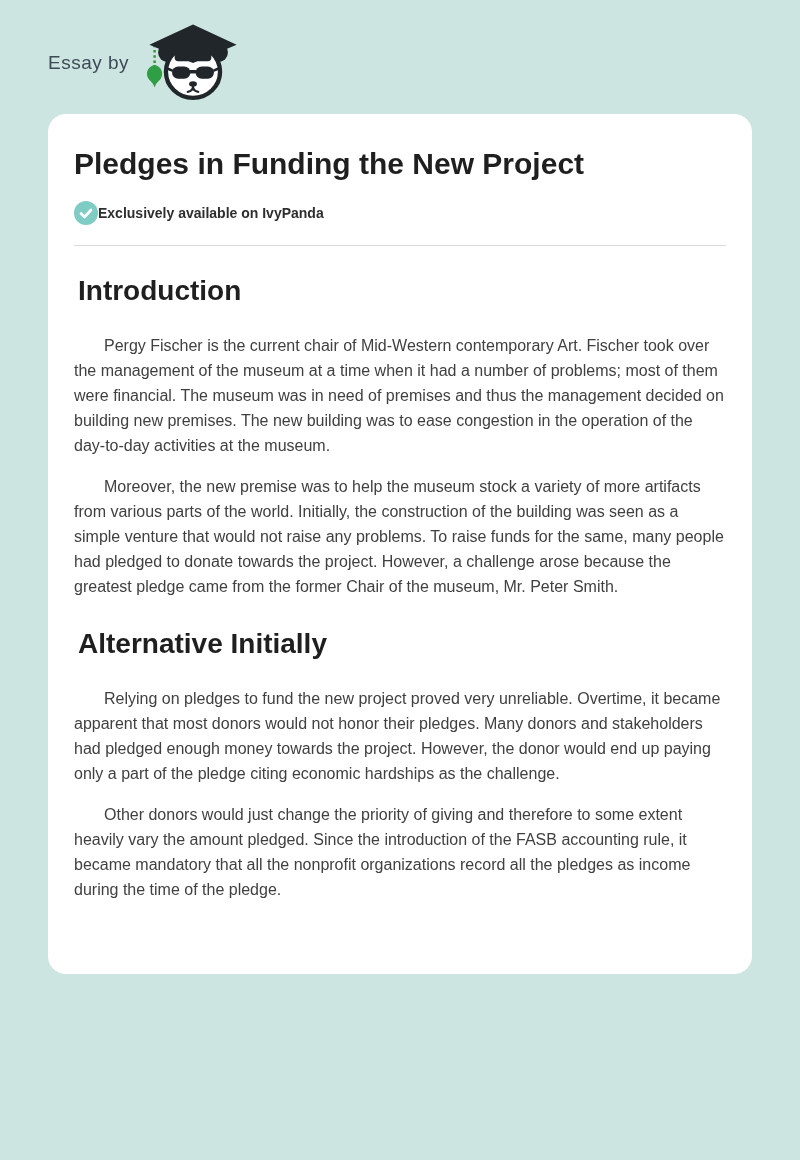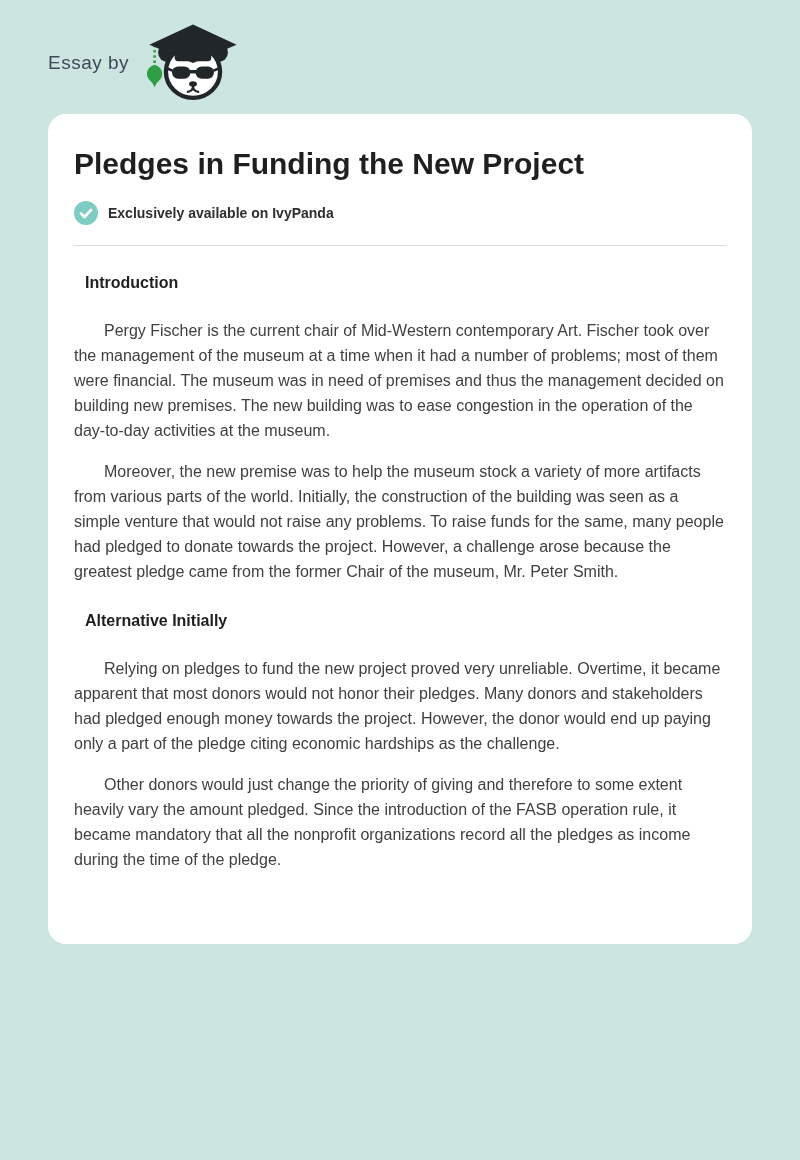--- a/index.html
+++ b/index.html
@@ -51,38 +51,37 @@
   .essay-title {
     font-size: 30px;
     font-weight: 700;
     color: #1f1f1f;
     margin: 6px 0 0 0;
     line-height: 1.2;
   }
   .badge {
     display: flex;
     align-items: center;
-    gap: 10px;
     margin-top: 19px;
   }
   .badge-label {
     font-size: 14px;
     font-weight: 700;
     color: #2e2e2e;
   }
   .divider {
     border: none;
     border-top: 1px solid #d8dcdf;
     margin: 20px 0 0 0;
   }
   .section-heading {
-    font-size: 16px;
+    font-size: 28px;
     font-weight: 700;
     color: #1f1f1f;
-    margin: 27px 0 25px 11px;
+    margin: 27px 0 25px 4px;
     line-height: 1.25;
   }
   .card p {
     font-size: 16px;
     line-height: 25px;
     color: #404040;
     margin: 16px 0 0 0;
     text-indent: 30px;
   }
 </style>
@@ -135,15 +134,15 @@
 
   <section>
     <h2 class="section-heading">Introduction</h2>
     <p>Pergy Fischer is the current chair of Mid-Western contemporary Art. Fischer took over the management of the museum at a time when it had a number of problems; most of them were financial. The museum was in need of premises and thus the management decided on building new premises. The new building was to ease congestion in the operation of the day-to-day activities at the museum.</p>
     <p>Moreover, the new premise was to help the museum stock a variety of more artifacts from various parts of the world. Initially, the construction of the building was seen as a simple venture that would not raise any problems. To raise funds for the same, many people had pledged to donate towards the project. However, a challenge arose because the greatest pledge came from the former Chair of the museum, Mr. Peter Smith.</p>
   </section>
 
   <section>
     <h2 class="section-heading">Alternative Initially</h2>
     <p>Relying on pledges to fund the new project proved very unreliable. Overtime, it became apparent that most donors would not honor their pledges. Many donors and stakeholders had pledged enough money towards the project. However, the donor would end up paying only a part of the pledge citing economic hardships as the challenge.</p>
-    <p>Other donors would just change the priority of giving and therefore to some extent heavily vary the amount pledged. Since the introduction of the FASB operation rule, it became mandatory that all the nonprofit organizations record all the pledges as income during the time of the pledge.</p>
+    <p>Other donors would just change the priority of giving and therefore to some extent heavily vary the amount pledged. Since the introduction of the FASB accounting rule, it became mandatory that all the nonprofit organizations record all the pledges as income during the time of the pledge.</p>
   </section>
 </main>
 
 </body></html>

